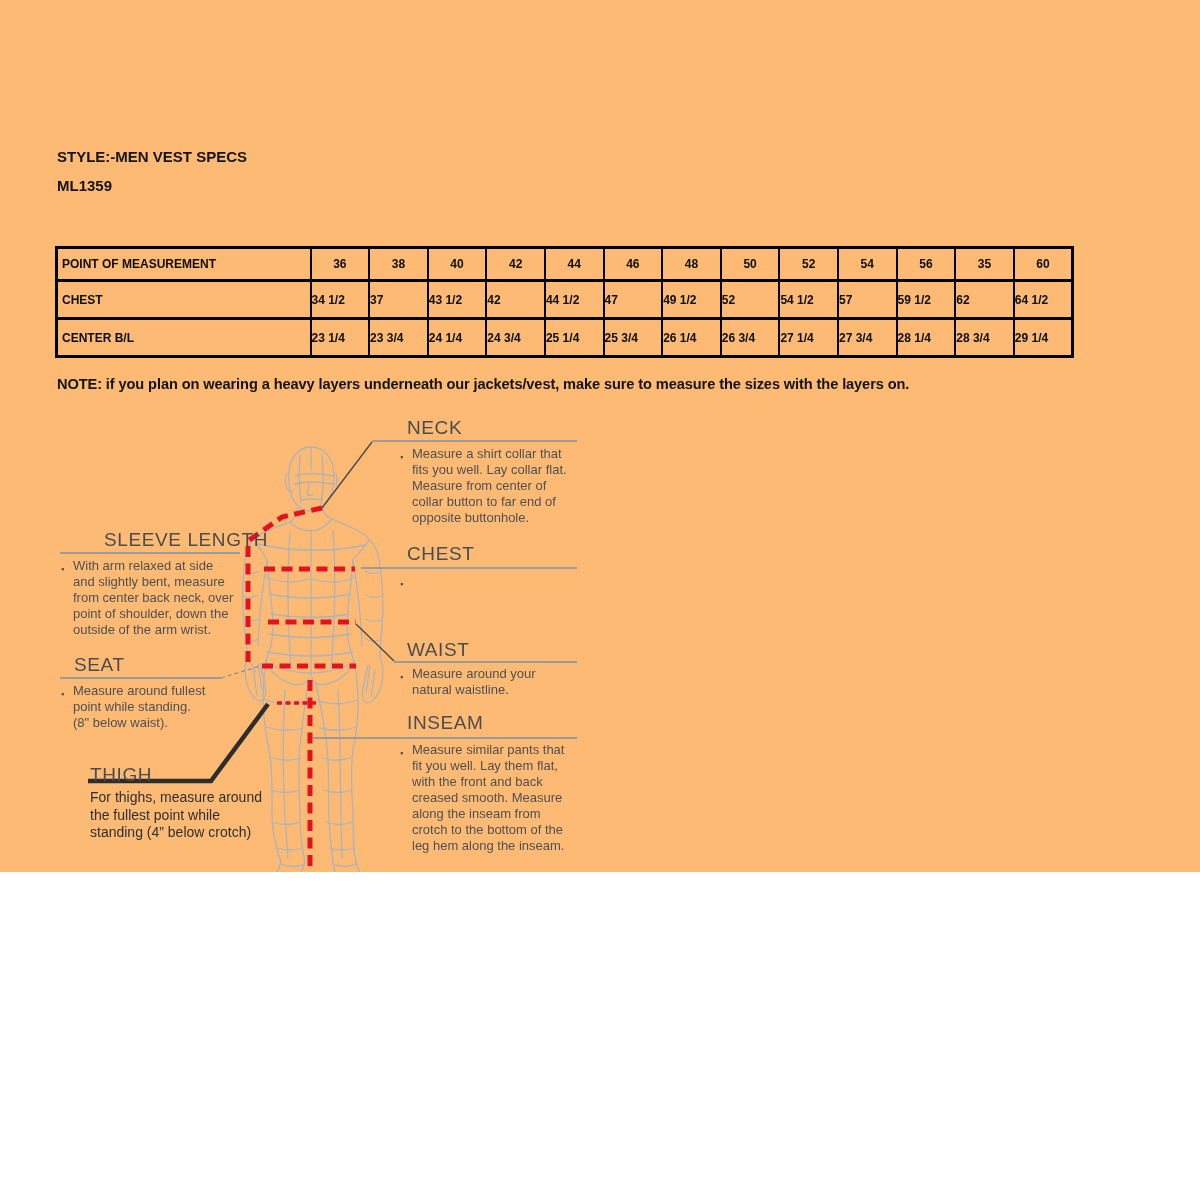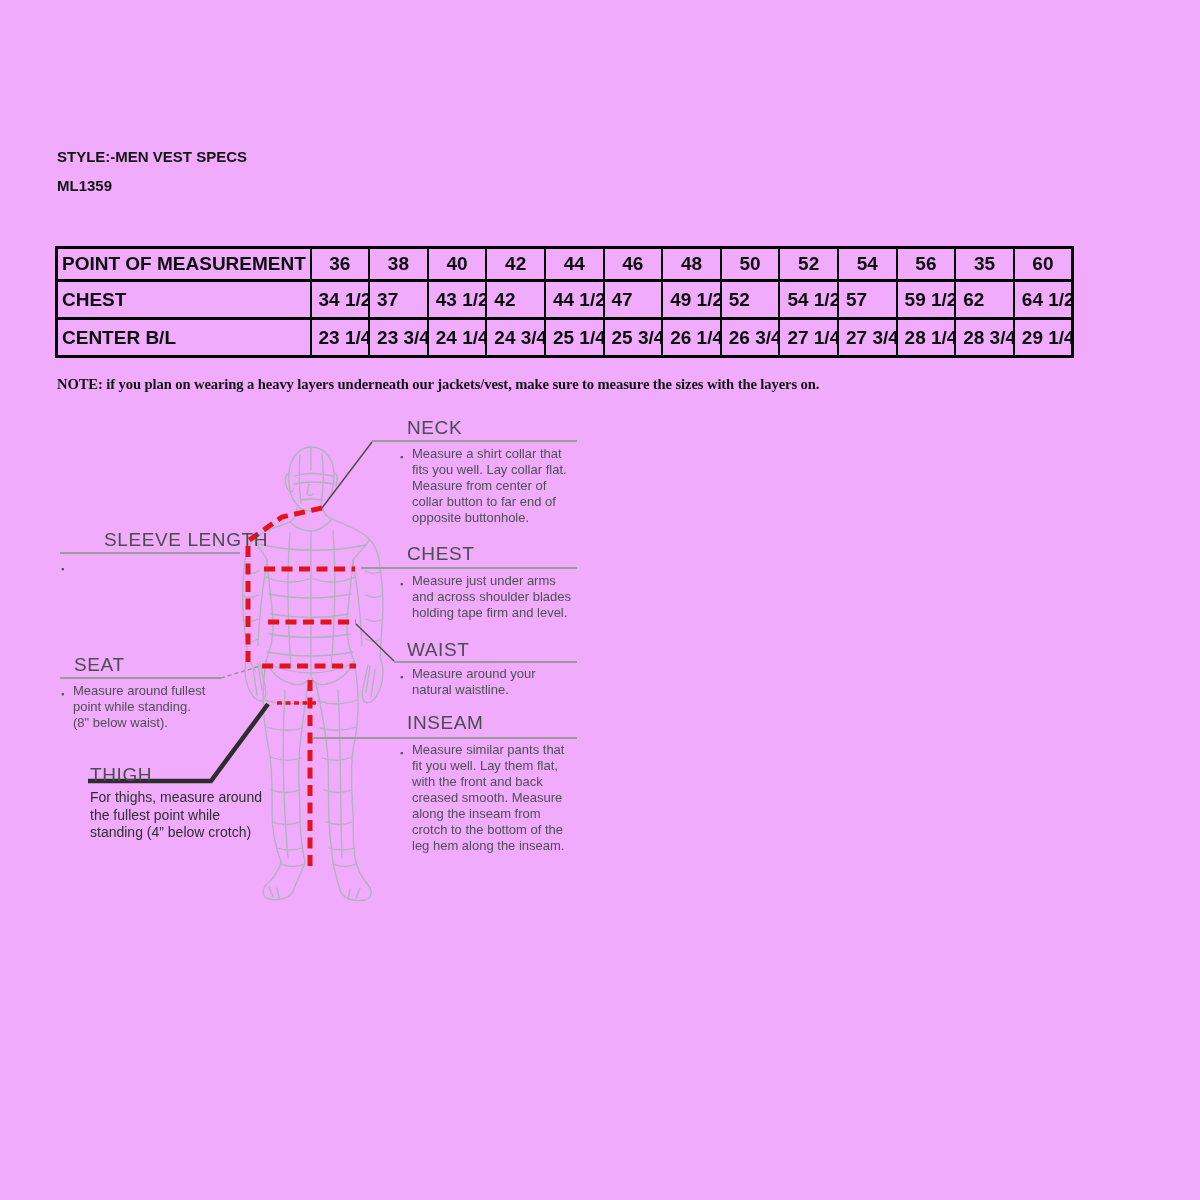--- a/index.html
+++ b/index.html
@@ -1,34 +1,34 @@
 <!DOCTYPE html>
 <html style="--red: #e2121f; --fig: #aeb3b9; --lead: #9b9b9b; --head: #4b4c4e; --body: #4f5052;"><head>
 <meta charset="utf-8">
 <style>
   html,body { margin:0; padding:0; background:#fff; }
   .page {
-    position:relative; width:1200px; height:1200px; background:#f0abfc;
+    position:relative; width:1200px; height:872px; background:#fdba74;
     font-family:"Liberation Sans", sans-serif; overflow:hidden;
   }
   
   .doc-title { position:absolute; left:57px; top:148px; font-size:15px; font-weight:700; color:#131313; }
   .doc-code  { position:absolute; left:57px; top:177px; font-size:15px; font-weight:700; color:#131313; }
-  .doc-note  { position:absolute; left:57px; top:376px; font-size:14.6px; font-weight:700; color:#131313; letter-spacing:-0.1px;font-family:Liberation Serif, serif; }
+  .doc-note  { position:absolute; left:57px; top:376px; font-size:14.6px; font-weight:700; color:#131313; letter-spacing:-0.1px; }
 
   
   #size-table {
     position:absolute; left:55px; top:246px; width:1019px;
     border-collapse:collapse; table-layout:fixed;
     border:3px solid #000;
-    font-size:19px; font-weight:700; color:#0d0d0d;
+    font-size:12px; font-weight:700; color:#0d0d0d;
   }
   #size-table th, #size-table td { border:2px solid #000; overflow:hidden; white-space:nowrap; }
   #size-table thead th { height:28px; text-align:center; border-bottom:3px solid #000; }
-  #size-table tbody td { height:33px; text-align:left; padding-left:7px; border-top:3px solid #000; }
+  #size-table tbody td { height:33px; text-align:left; padding-left:0; border-top:3px solid #000; }
   #size-table thead th.rowlabel { text-align:left; padding-left:4px; }
   #size-table tbody td.rowlabel { padding-left:4px; }
 
   
   #diagram-svg { position:absolute; left:0; top:0; pointer-events:none; }
   .fig   { stroke:var(--fig,#aeb3b9); stroke-width:1.3; fill:none; stroke-linecap:round; }
   .mline { stroke:var(--red,#e2121f); stroke-width:5; fill:none; stroke-dasharray:11 6.5; }
   .mline-thin { stroke:var(--red,#e2121f); stroke-width:3.5; fill:none; stroke-dasharray:5 3.5; }
   .lead  { stroke:var(--lead,#9b9b9b); stroke-width:2; fill:none; }
   .lead-dark { stroke:#4a4a4a; stroke-width:1.4; fill:none; }
@@ -263,23 +263,21 @@
   <div class="sec-desc" id="sec-neck-desc">
     <span class="bullet">▪</span><span class="txt">Measure a shirt collar that
 fits you well. Lay collar flat.
 Measure from center of
 collar button to far end of
 opposite buttonhole.</span>
   </div>
 
   <div class="sec-title" id="sec-chest-title">CHEST</div>
   <div class="sec-desc" id="sec-chest-desc">
-    <span class="bullet">▪</span><span class="txt">Measure just under arms
-and across shoulder blades
-holding tape firm and level.</span>
+    <span class="bullet">▪</span>
   </div>
 
   <div class="sec-title" id="sec-waist-title">WAIST</div>
   <div class="sec-desc" id="sec-waist-desc">
     <span class="bullet">▪</span><span class="txt">Measure around your
 natural waistline.</span>
   </div>
 
   <div class="sec-title" id="sec-inseam-title">INSEAM</div>
   <div class="sec-desc" id="sec-inseam-desc">
@@ -287,21 +285,25 @@
 fit you well. Lay them flat,
 with the front and back
 creased smooth. Measure
 along the inseam from
 crotch to the bottom of the
 leg hem along the inseam.</span>
   </div>
 
   <div class="sec-title" id="sec-sleeve-title">SLEEVE LENGTH</div>
   <div class="sec-desc" id="sec-sleeve-desc">
-    <span class="bullet">▪</span>
+    <span class="bullet">▪</span><span class="txt">With arm relaxed at side
+and slightly bent, measure
+from center back neck, over
+point of shoulder, down the
+outside of the arm wrist.</span>
   </div>
 
   <div class="sec-title" id="sec-seat-title">SEAT</div>
   <div class="sec-desc" id="sec-seat-desc">
     <span class="bullet">▪</span><span class="txt">Measure around fullest
 point while standing.
 (8" below waist).</span>
   </div>
 
   <div class="sec-title" id="sec-thigh-title">THIGH</div>

